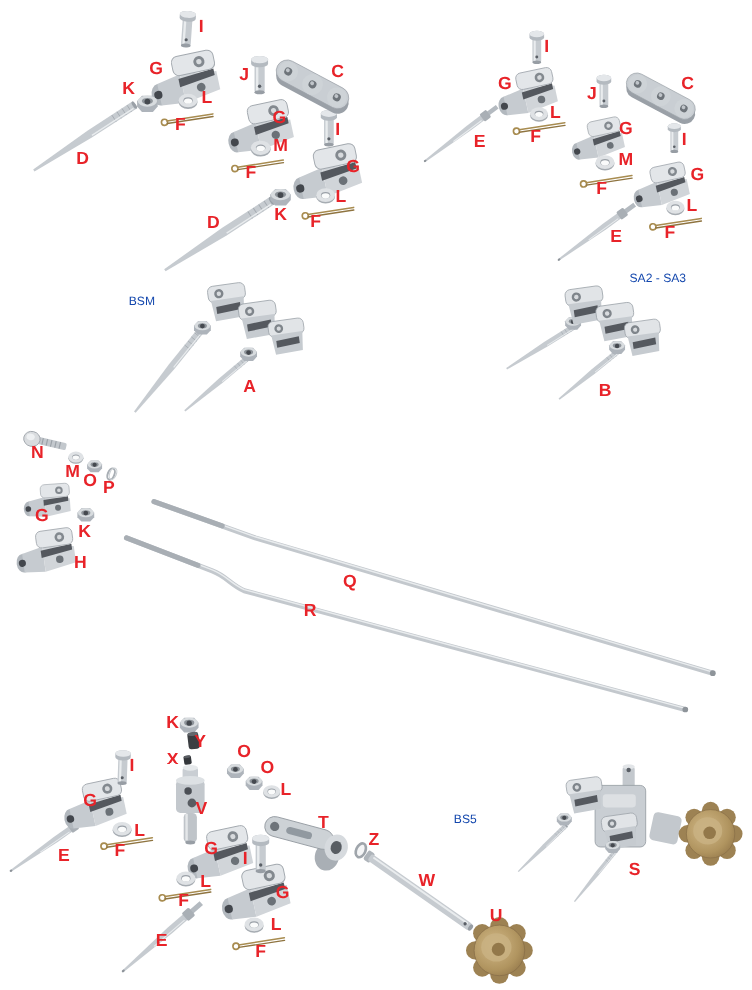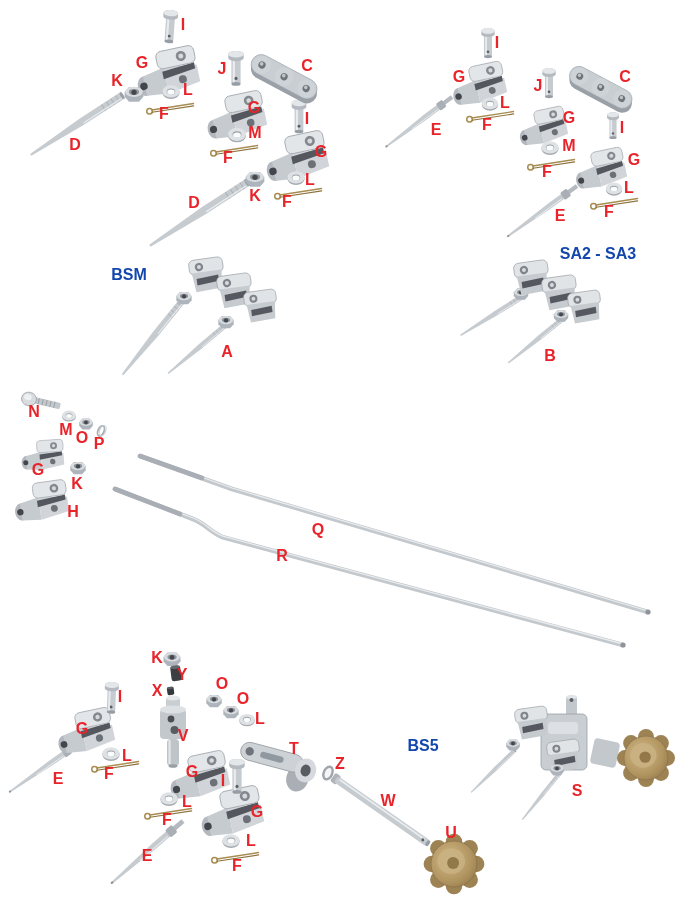--- a/index.html
+++ b/index.html
@@ -19,22 +19,22 @@
     transform: translate(-50%, -50%);
     font-weight: bold;
     font-size: 16px;
     line-height: 1;
     color: var(--label-color, #e82329);
     white-space: nowrap;
   }
   .group-title {
     position: absolute;
     transform: translate(-50%, -50%);
-    font-weight: bold;
-    font-size: 16px;
+    font-weight: normal;
+    font-size: 11px;
     line-height: 1;
     color: var(--title-color, #1347ad);
     white-space: nowrap;
   }
 </style>
 </head>
 <body>
 
 <div class="stage">
 

